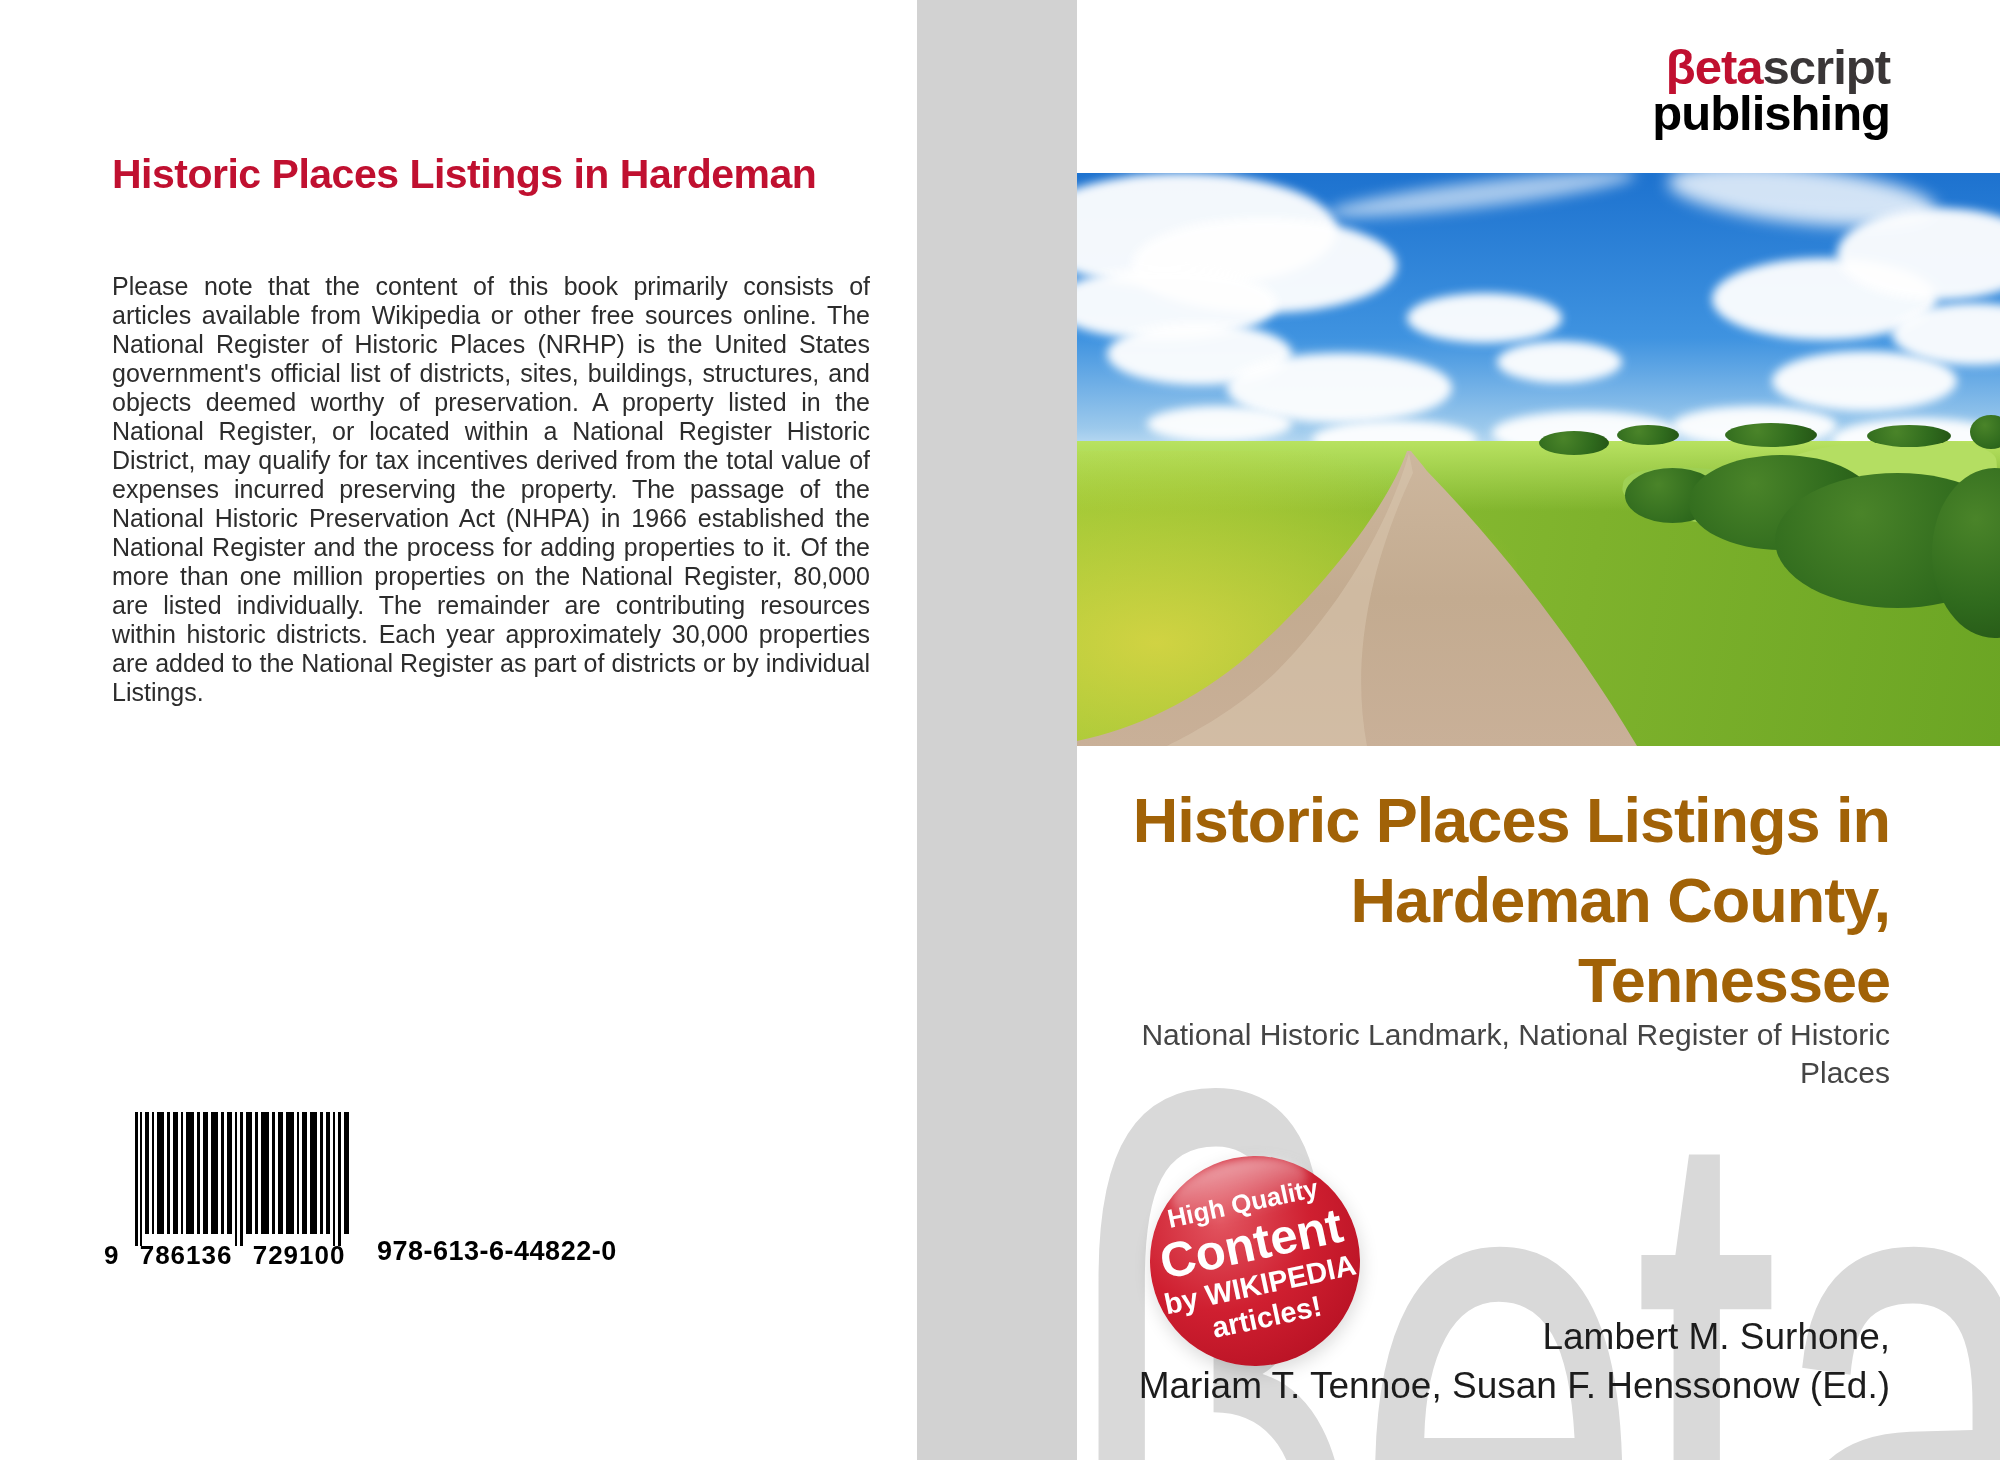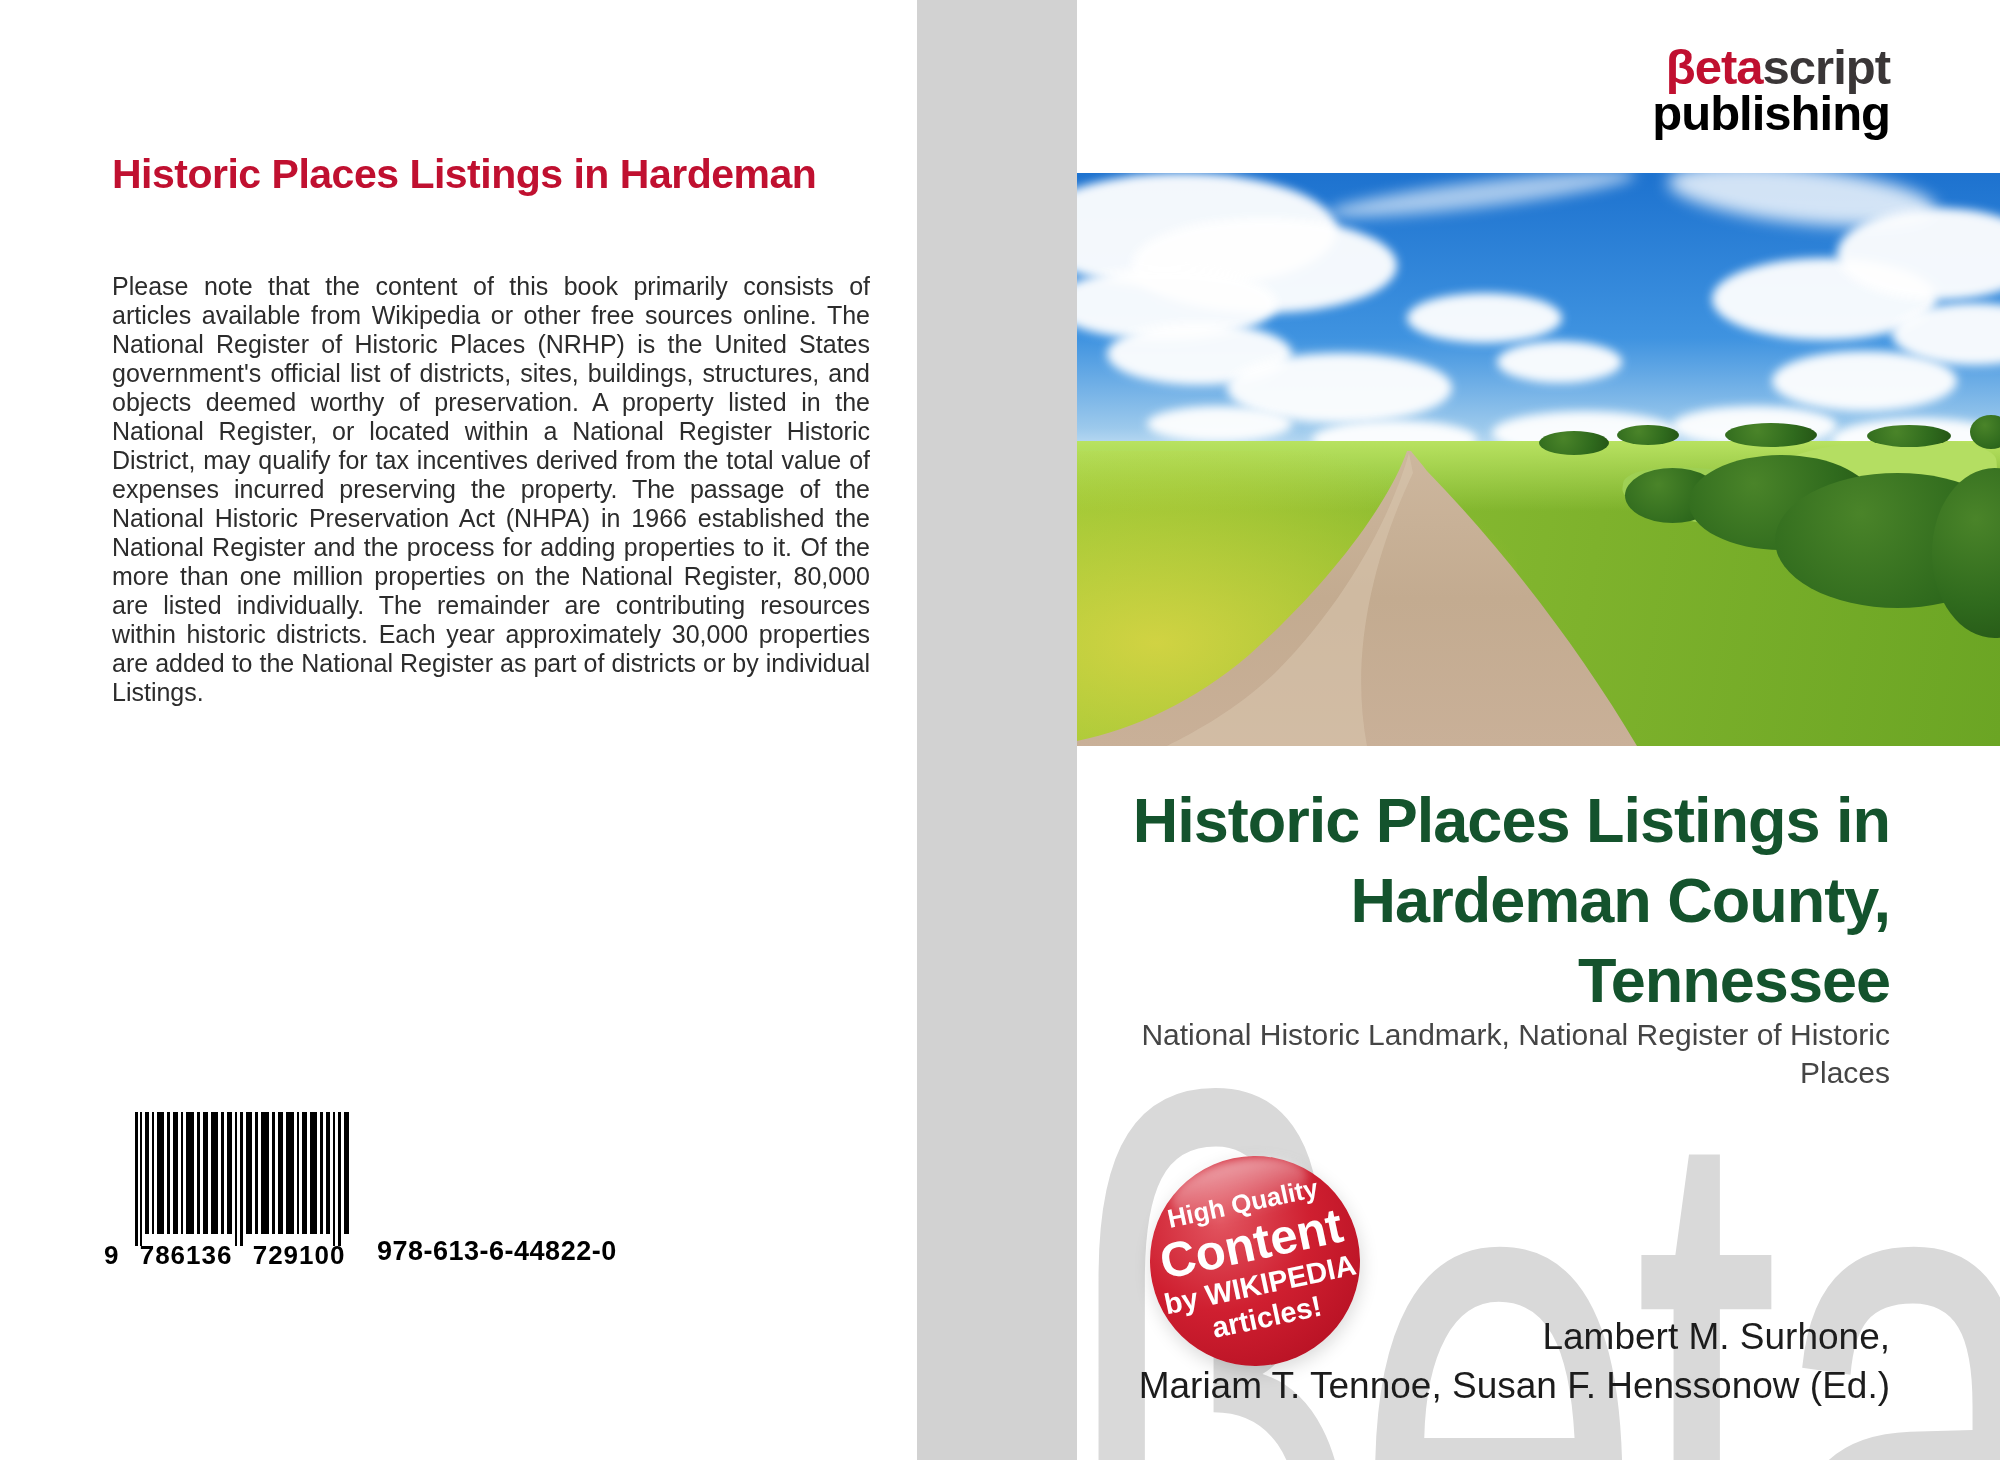--- a/index.html
+++ b/index.html
@@ -52,21 +52,21 @@
     background:linear-gradient(180deg,#b8e261 0%,rgba(184,226,97,0) 100%);}
   .left-yellow{position:absolute;left:0;top:278px;width:440px;height:295px;
     background:radial-gradient(ellipse at 18% 65%,rgba(225,215,70,.8) 0%,rgba(195,208,55,.35) 55%,rgba(195,208,55,0) 78%);}
   .field-patch{position:absolute;border-radius:45%;}
   .tree{position:absolute;border-radius:50%;
     background:radial-gradient(circle at 35% 30%,#4a8429 0%,#2f6a1d 60%,#245415 100%);}
   .road-svg{position:absolute;left:0;top:0;z-index:3;}
   
   .front-title{
     position:absolute;left:20px;right:110px;top:780px;margin:0;z-index:4;text-align:right;
-    font-size:63px;line-height:80px;font-weight:700;color:#14532d;letter-spacing:-1px;
+    font-size:63px;line-height:80px;font-weight:700;color:#a16207;letter-spacing:-1px;
   }
   .front-title span{display:block;}
   .front-subtitle{
     position:absolute;left:20px;right:110px;top:1016px;margin:0;z-index:4;text-align:right;
     font-size:30px;line-height:38px;font-weight:400;color:#454545;
   }
   .front-subtitle span{display:block;}
   .authors{
     position:absolute;left:20px;right:110px;top:1312px;z-index:5;text-align:right;
     font-size:37px;line-height:49px;color:#1c1c1c;

